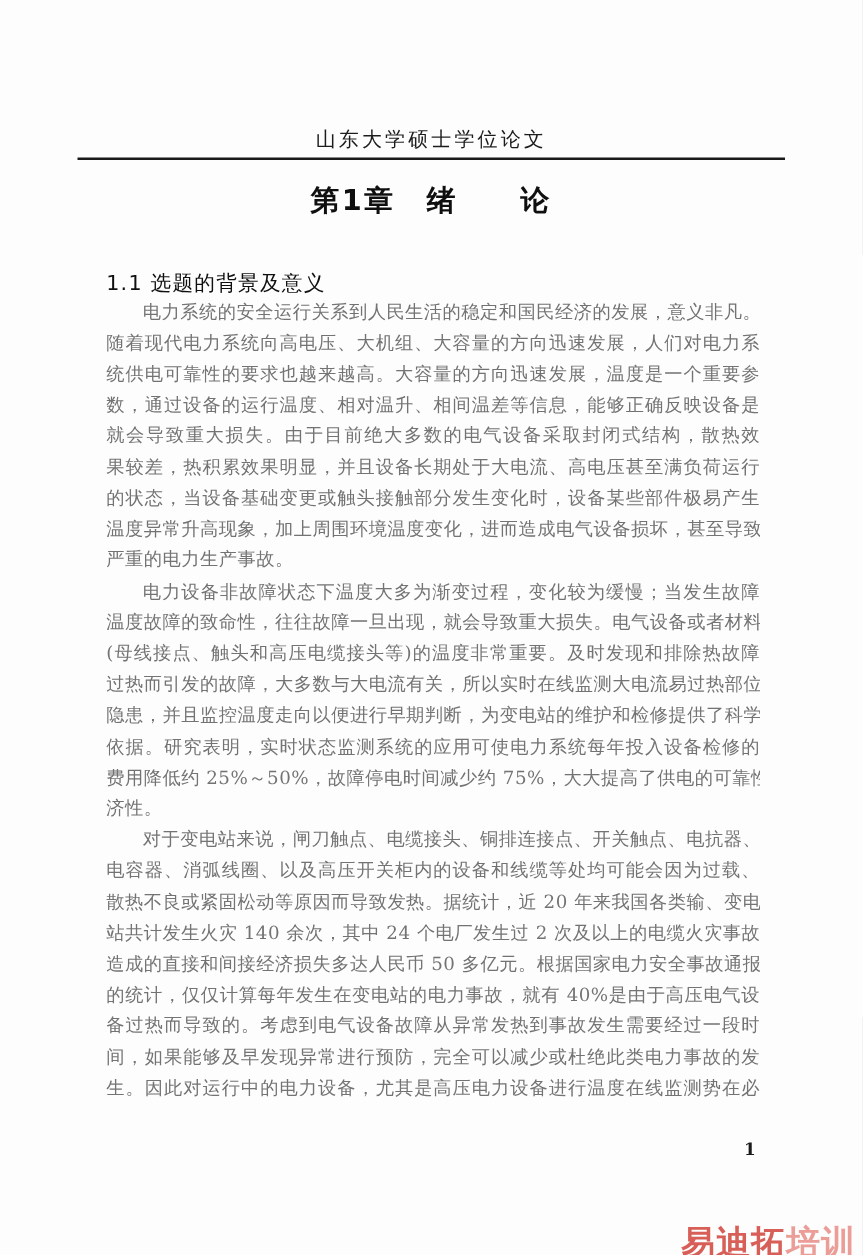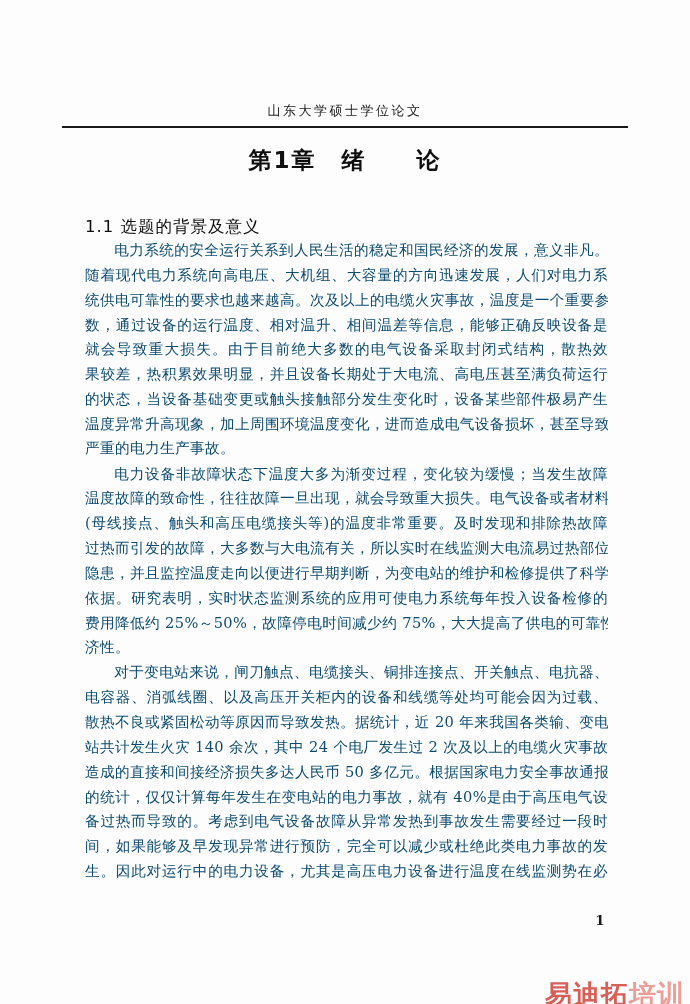--- a/index.html
+++ b/index.html
@@ -8,40 +8,40 @@
     width:690px;height:1004px;
     background:#fdfdfd;
     margin:0 auto;
     overflow:hidden;
     font-family:"DejaVu Serif","Liberation Serif",serif;
     color:#141414;
   }
   .header-text{
     position:absolute;top:102px;left:0;width:100%;
     text-align:center;
-    font-size:13px;letter-spacing:2.5px;color:#1c1c1c;
+    font-size:16px;letter-spacing:2.5px;color:#1c1c1c;
   }
   .header-rule{
     position:absolute;top:126px;left:62px;width:566px;height:2px;
     background:#1a1a1a;
   }
   .chapter-title{
     position:absolute;top:145px;left:0;width:100%;margin:0;
     text-align:center;
     font-family:"DejaVu Sans","Liberation Sans",sans-serif;
     font-size:23px;font-weight:bold;letter-spacing:2px;color:#0f0f0f;
   }
   .section-heading{
     position:absolute;top:216px;left:85px;margin:0;
     font-family:"DejaVu Sans","Liberation Sans",sans-serif;
     font-size:16.5px;font-weight:normal;letter-spacing:1px;color:#0f0f0f;
   }
   .body-text{
     position:absolute;top:238px;left:85px;width:523px;
-    font-size:14.6px;line-height:24.85px;letter-spacing:0.4px;color:#0c4a6e;
+    font-size:14.6px;line-height:24.85px;letter-spacing:0.4px;color:#737373;
   }
   .line{
     text-align:justify;
     text-align-last:justify;
     height:24.85px;overflow:hidden;white-space:nowrap;
   }
   .line.short{text-align-last:left;font-family:Liberation Mono, monospace;}
   .line.indent{text-indent:2em;}
   .page-number{
     position:absolute;top:912px;left:588px;width:24px;
@@ -76,21 +76,21 @@
   <div class="header-text">山东大学硕士学位论文</div>
   <div class="header-rule"></div>
 
   <h1 class="chapter-title">第1章　绪　　论</h1>
 
   <h2 class="section-heading">1.1 选题的背景及意义</h2>
 
   <div class="body-text">
     <div class="line indent">电力系统的安全运行关系到人民生活的稳定和国民经济的发展，意义非凡。</div>
     <div class="line">随着现代电力系统向高电压、大机组、大容量的方向迅速发展，人们对电力系</div>
-    <div class="line">统供电可靠性的要求也越来越高。次及以上的电缆火灾事故，温度是一个重要参</div>
+    <div class="line">统供电可靠性的要求也越来越高。大容量的方向迅速发展，温度是一个重要参</div>
     <div class="line">数，通过设备的运行温度、相对温升、相间温差等信息，能够正确反映设备是</div>
     <div class="line">就会导致重大损失。由于目前绝大多数的电气设备采取封闭式结构，散热效</div>
     <div class="line">果较差，热积累效果明显，并且设备长期处于大电流、高电压甚至满负荷运行</div>
     <div class="line">的状态，当设备基础变更或触头接触部分发生变化时，设备某些部件极易产生</div>
     <div class="line">温度异常升高现象，加上周围环境温度变化，进而造成电气设备损坏，甚至导致</div>
     <div class="line short">严重的电力生产事故。</div>
 
     <div class="line indent">电力设备非故障状态下温度大多为渐变过程，变化较为缓慢；当发生故障</div>
     <div class="line">温度故障的致命性，往往故障一旦出现，就会导致重大损失。电气设备或者材料</div>
     <div class="line">(母线接点、触头和高压电缆接头等)的温度非常重要。及时发现和排除热故障</div>

